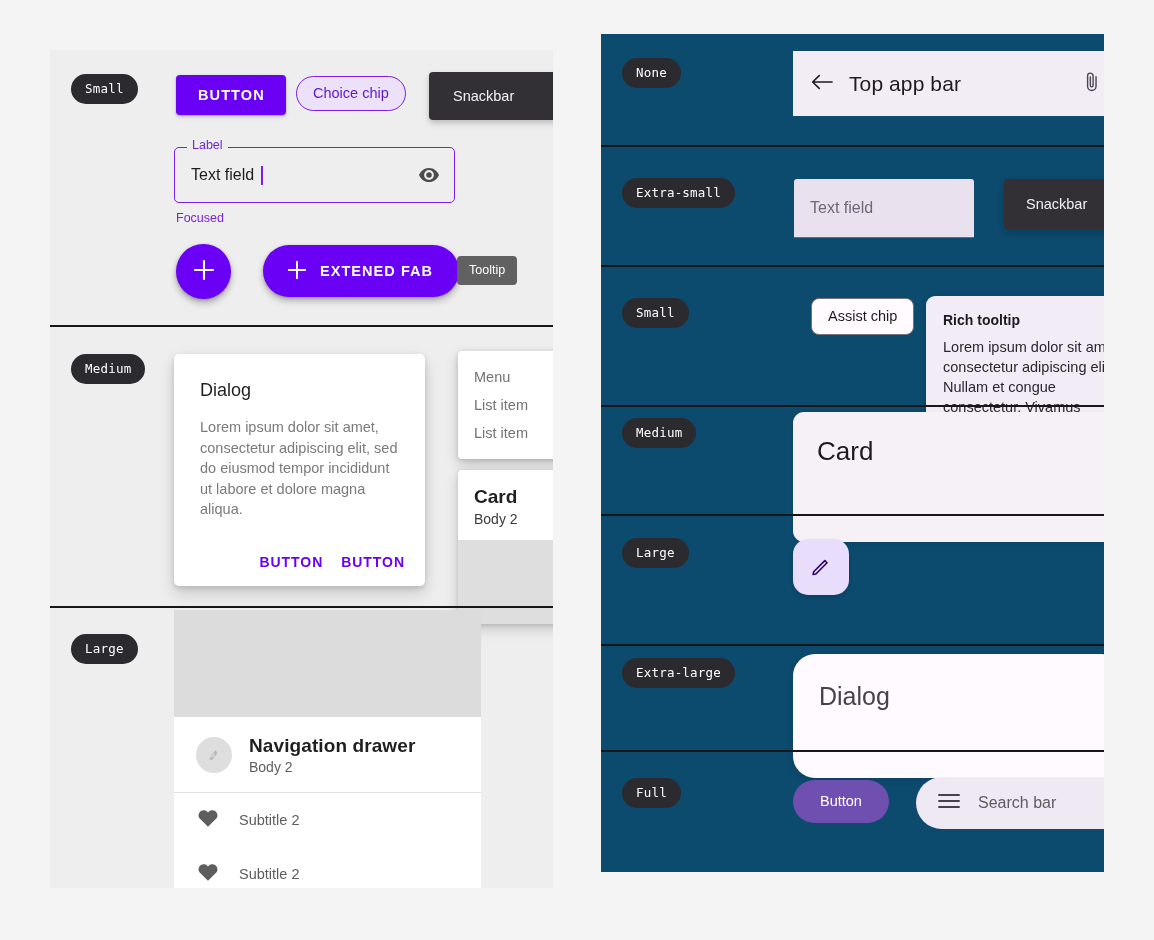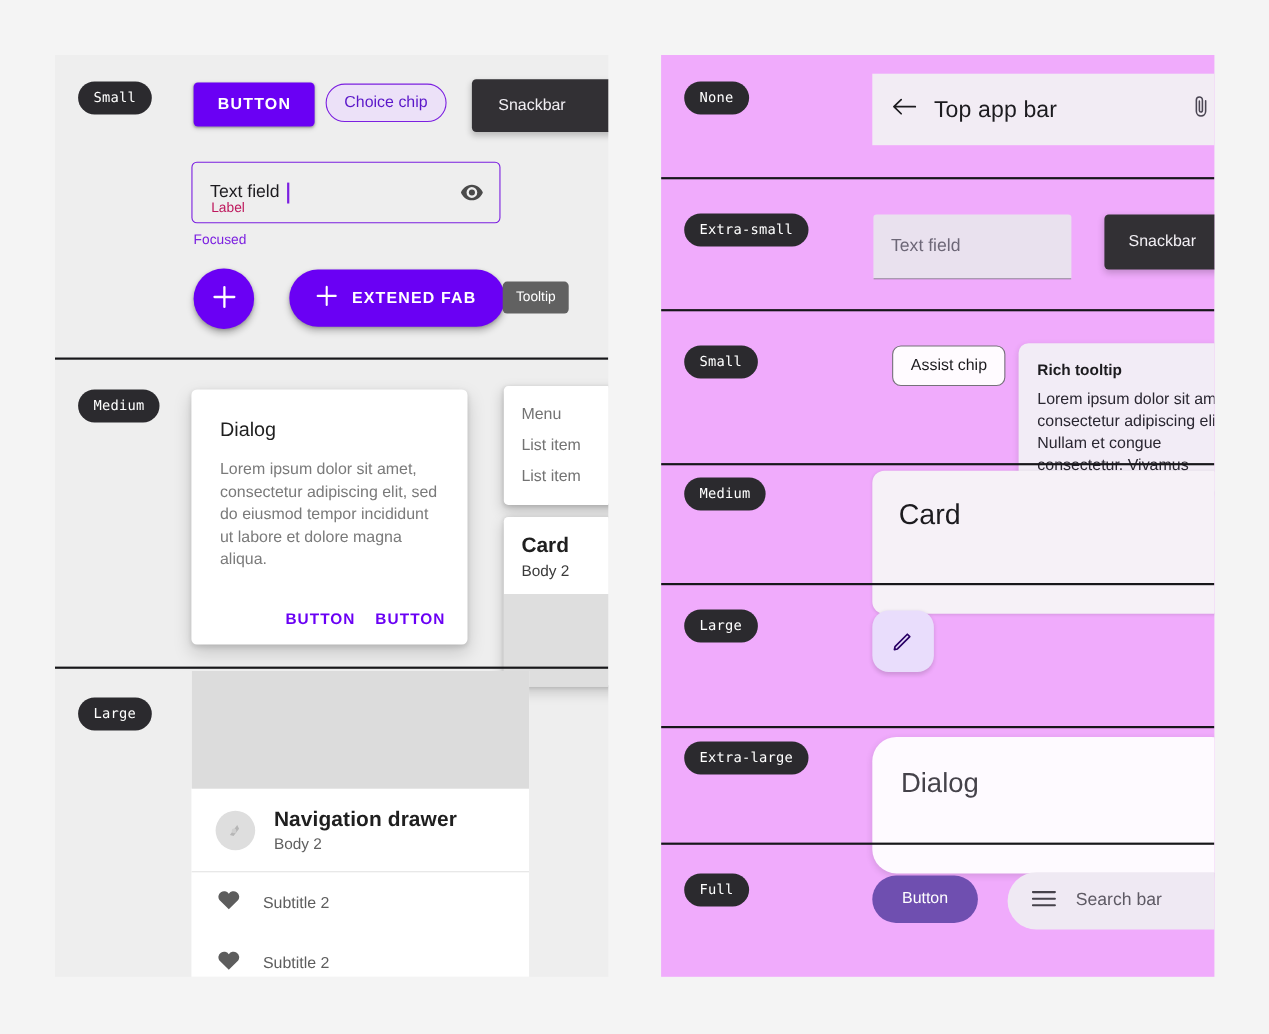--- a/index.html
+++ b/index.html
@@ -56,21 +56,21 @@
 
   .tf-wrap { position: absolute; left: 124px; top: 97px; width: 281px; }
   .tf-outline {
     position: relative; height: 56px;
     border: 1.6px solid #7b1fe0; border-radius: 5px;
     display: flex; align-items: center; padding: 0 14px 0 16px;
   }
   .tf-legend {
     position: absolute; top: -9px; left: 12px;
     background: #eeeeee; padding: 0 5px;
-    color: #be185d; font-size: 12.5px; line-height: 1; margin-top: 44px;
+    color: #6d28d9; font-size: 12.5px; line-height: 1;
   }
   .tf-value { font-size: 16px; color: #1c1b1f; }
   .tf-caret {
     display: inline-block; width: 1.5px; height: 19px;
     background: #7b1fe0; margin-left: 7px; vertical-align: -3px;
   }
   .tf-eye { margin-left: auto; display: flex; align-items: center; cursor: pointer; }
   .tf-helper { margin-top: 8px; margin-left: 2px; color: #7b1fe0; font-size: 12.5px; }
 
   .fab {
@@ -148,23 +148,23 @@
     background: #dedede; display: flex; align-items: center; justify-content: center;
   }
   .nav-title { font-size: 19px; font-weight: 700; color: #1f1f1f; letter-spacing: .1px; }
   .nav-sub { font-size: 14px; color: #5f5f5f; margin-top: 2px; }
   .nav-sep { height: 1px; background: #e3e3e3; }
   .nav-item { display: flex; align-items: center; gap: 20px; padding: 15px 0 15px 23px; cursor: pointer; }
   .nav-item-label { font-size: 14.5px; color: #5d5d5d; }
 
   
   .right-panel {
-    position: absolute; left: 601px; top: 50px;
+    position: absolute; left: 601px; top: 34px;
     width: 503px; height: 838px;
-    background: #f0abfc; overflow: hidden;
+    background: #0c4a6e; overflow: hidden;
   }
   .r-divider { position: absolute; left: 0; width: 503px; height: 2px; background: #17171a; }
   .r-chip { position: absolute; left: 21px; }
 
   .top-app-bar {
     position: absolute; left: 192px; top: 17px;
     width: 330px; height: 65px;
     background: #f2ecf4; display: flex; align-items: center;
     padding: 0 22px 0 18px; gap: 16px;
   }

